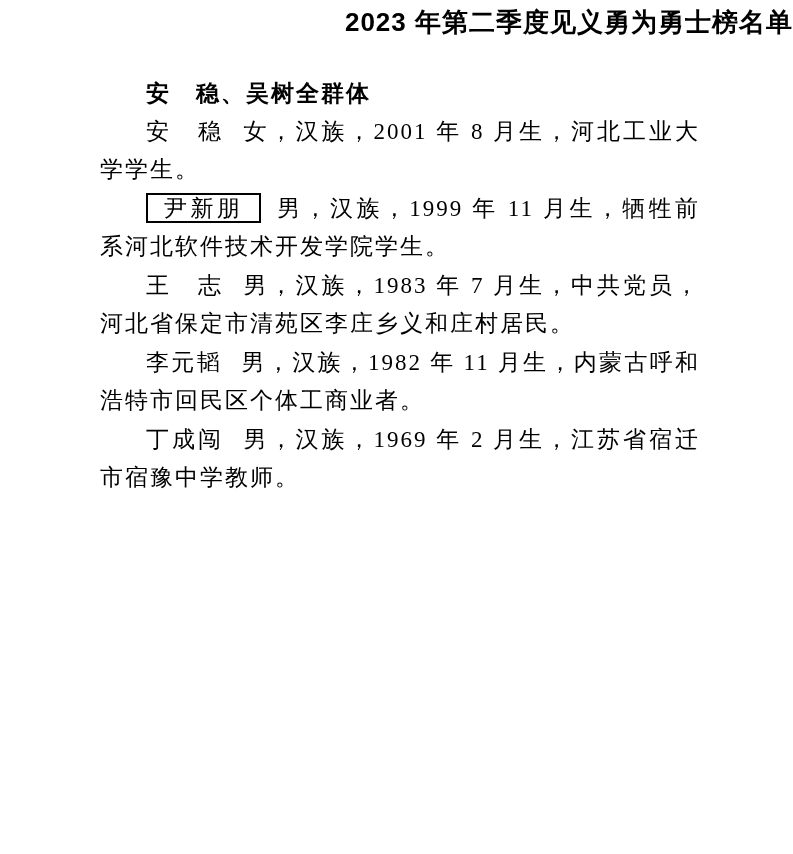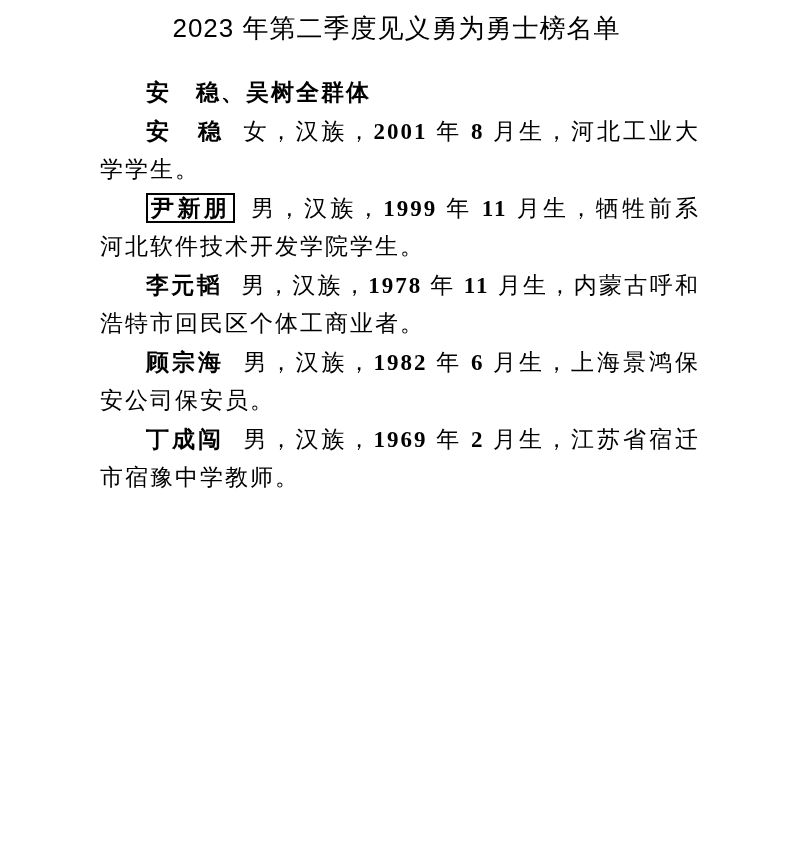--- a/index.html
+++ b/index.html
@@ -11,71 +11,71 @@
     position: relative;
     width: 793px;
     height: 854px;
     margin: 0 auto;
     background: #ffffff;
     color: #000000;
     overflow: hidden;
     font-family: "Liberation Serif", "DejaVu Serif", serif;
   }
   .doc-title {
-    padding-top: 11px;
-    text-align: center;
+    padding-top: 5px;
+    text-align: right;
     font-family: "Liberation Sans", "DejaVu Sans", sans-serif;
-    font-weight: normal;
+    font-weight: bold;
     font-size: 26px;
     line-height: 34px;
     letter-spacing: 1px;
   }
   .content {
     position: absolute;
     top: 74px;
     left: 100px;
     width: 600px;
   }
   .group-heading {
-    font-family: Liberation Serif, serif;
+    font-family: Liberation Sans, sans-serif;
     font-weight: bold;
     font-size: 23px;
     line-height: 38px;
     text-indent: 2em;
     letter-spacing: 2px;
   }
   p.entry {
     margin: 0;
     font-size: 23px;
     line-height: 38px;
     text-indent: 2em;
     text-align: justify;
     letter-spacing: 2px;
   }
   p.entry .name {
     font-family: "Liberation Sans", "DejaVu Sans", sans-serif;
-    font-weight: bold;
+    font-weight: normal;
     margin-right: 0.85em;
   }
   p.entry .name.boxed {
     border: 2px solid #000000;
-    padding: 0 3px;
+    padding: 0 16px;
     margin-right: 0.7em;
   }
   p.entry .num {
     font-family: "Liberation Serif", "DejaVu Serif", serif;
-    font-weight: bold;
+    font-weight: normal;
   }
 </style>
 </head>
 <body>
 
 <div class="page">
   <div class="doc-title">2023 年第二季度见义勇为勇士榜名单</div>
   <div class="content">
       <div class="group-heading">安　稳、吴树全群体</div>
       <p class="entry"><span class="name">安　稳</span><span>女，汉族，<span class="num">2001</span> 年 <span class="num">8</span> 月生，河北工业大学学生。</span></p>
       <p class="entry"><span class="name boxed">尹新朋</span><span>男，汉族，<span class="num">1999</span> 年 <span class="num">11</span> 月生，牺牲前系河北软件技术开发学院学生。</span></p>
-      <p class="entry"><span class="name">李元韬</span><span>男，汉族，<span class="num">1978</span> 年 <span class="num">11</span> 月生，内蒙古呼和浩特市回民区个体工商业者。</span></p>
-      <p class="entry"><span class="name">顾宗海</span><span>男，汉族，<span class="num">1982</span> 年 <span class="num">6</span> 月生，上海景鸿保安公司保安员。</span></p>
+      <p class="entry"><span class="name">王　志</span><span>男，汉族，<span class="num">1983</span> 年 <span class="num">7</span> 月生，中共党员，河北省保定市清苑区李庄乡义和庄村居民。</span></p>
+      <p class="entry"><span class="name">李元韬</span><span>男，汉族，<span class="num">1982</span> 年 <span class="num">11</span> 月生，内蒙古呼和浩特市回民区个体工商业者。</span></p>
       <p class="entry"><span class="name">丁成闯</span><span>男，汉族，<span class="num">1969</span> 年 <span class="num">2</span> 月生，江苏省宿迁市宿豫中学教师。</span></p>
     </div>
 </div>
 
 </body></html>

